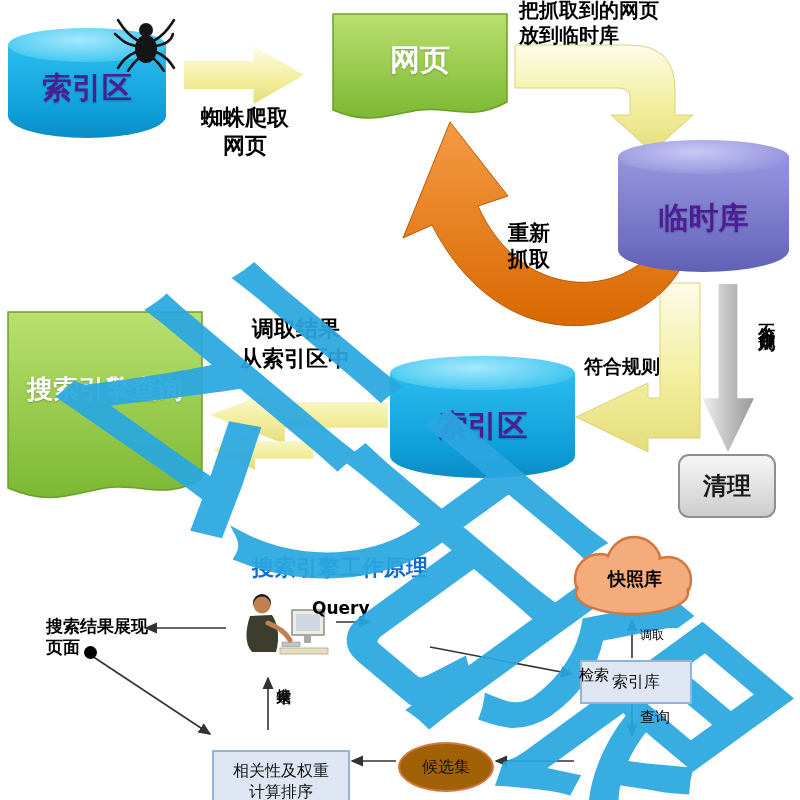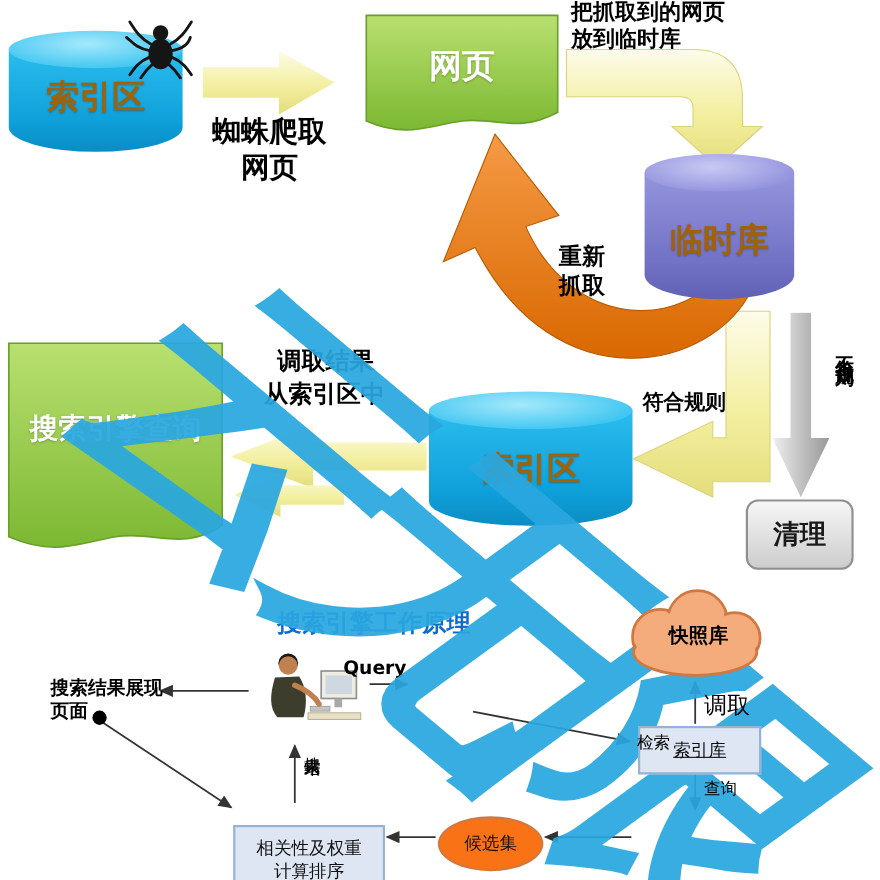--- a/index.html
+++ b/index.html
@@ -6,42 +6,42 @@
   .stage{position:relative;width:800px;height:800px;background:#ffffff;overflow:hidden;
          font-family:"DejaVu Sans","Liberation Sans",sans-serif;}
   .abs{position:absolute;}
   svg{display:block;}
 
   
   .cyl{position:absolute;}
   .cyl .ctop{position:absolute;left:0;right:0;top:0;height:34px;border-radius:50%;}
   .cyl .cbody{position:absolute;left:0;right:0;top:17px;bottom:0;
               border-radius:0 0 50% 50% / 0 0 22px 22px;}
-  .cyl .clabel{position:absolute;left:0;right:0;text-align:center;color:#a16207;
+  .cyl .clabel{position:absolute;left:0;right:0;text-align:center;color:#4c1d95;
                font-weight:bold;text-shadow:0 1px 2px rgba(0,0,0,.25);}
   .cyl.cyan .ctop{background:radial-gradient(ellipse at 45% 35%,#a5e9fb,#3fc5f1 75%);}
   .cyl.cyan .cbody{background:linear-gradient(180deg,#2abdee 0%,#0fa0da 70%,#0b8cc4 100%);}
   .cyl.purple .ctop{background:radial-gradient(ellipse at 45% 35%,#c9c9f4,#9393de 75%);}
   .cyl.purple .cbody{background:linear-gradient(180deg,#9595dd 0%,#7272c6 70%,#6161b4 100%);}
 
   
   .yellow-grad{background:linear-gradient(180deg,#fdfce9 0%,#f3efa0 55%,#e4dd7b 100%);}
   .barrow-r{clip-path:polygon(0 26%,58% 26%,58% 0,100% 50%,58% 100%,58% 74%,0 74%);}
   .barrow-l{clip-path:polygon(100% 28%,42% 28%,42% 0,0 50%,42% 100%,42% 72%,100% 72%);}
   .barrow-d{clip-path:polygon(32% 0,68% 0,68% 68%,100% 68%,50% 100%,0 68%,32% 68%);
             background:linear-gradient(90deg,#f1f1f1 0%,#c6c6c6 45%,#989898 100%);}
 
   
   .clean-box{position:absolute;background:linear-gradient(180deg,#f6f6f6,#cdcdcd);
              border:2px solid #8f8f8f;border-radius:10px;display:flex;align-items:center;
              justify-content:center;font-weight:bold;font-size:24px;color:#1a1a1a;}
   .bbox{position:absolute;background:#dde6f2;border:2px solid #95b3d7;display:flex;
         flex-direction:column;align-items:center;justify-content:center;font-size:16px;
         color:#111;line-height:1.3;z-index:45;text-align:center;}
-  .candidate{position:absolute;background:#f97316;border:2px solid #d07840;border-radius:50%;
+  .candidate{position:absolute;background:#a16207;border:2px solid #d07840;border-radius:50%;
              display:flex;align-items:center;justify-content:center;font-size:16px;color:#111;z-index:45;}
 
   
   .lbl{position:absolute;font-weight:bold;color:#000;line-height:1.25;}
   .doc-label{position:absolute;left:0;right:0;text-align:center;color:#fff;font-weight:bold;
              text-shadow:0 1px 2px rgba(0,0,0,.25);}
   .vtext{writing-mode:vertical-rl;letter-spacing:3px;}
 
   
   .watermark{position:absolute;left:205px;top:185px;z-index:40;font-size:275px;font-weight:bold;
@@ -95,21 +95,21 @@
         <path d="M27,50 C20,56 18,60 16,63"></path>
       <path d="M43,32 C54,26 58,18 62,12"></path>
         <path d="M44,38 C56,36 60,30 61,26"></path>
       <path d="M44,44 C54,48 58,54 62,60"></path>
         <path d="M41,50 C48,56 50,60 52,63"></path>
     </g>
     <circle cx="34" cy="22" r="7" fill="#151515"></circle>
     <ellipse cx="34" cy="41" rx="11" ry="14" fill="#151515"></ellipse>
   </svg>
 
-  <div class="lbl z3" style="left:188px;top:104px;width:114px;font-size:26px;text-align:center;">
+  <div class="lbl z3" style="left:188px;top:104px;width:114px;font-size:22px;text-align:center;">
     <div>蜘蛛爬取</div>
     <div>网页</div>
   </div>
 
   <div class="abs z2" style="left:330px;top:12px;width:180px;height:118px;">
     <svg width="180" height="118" viewBox="0 0 180 118">
       <defs>
           <linearGradient id="gg1" x1="0" y1="0" x2="0" y2="1">
         <stop offset="0" stop-color="#b9e070"></stop>
             <stop offset="1" stop-color="#7cb832"></stop>
@@ -118,21 +118,21 @@
       <path d="M3,2 H177 V90 C140,110 120,94 90,98 C60,102 40,114 3,98 Z" fill="url(#gg1)" stroke="#69a02a" stroke-width="1.5"></path>
     </svg>
     <div class="doc-label" style="top:28px;font-size:30px;">网页</div>
   </div>
 
   <div class="lbl z3" style="left:519px;top:-2px;width:200px;font-size:20px;">
     <div>把抓取到的网页</div>
     <div>放到临时库</div>
   </div>
 
-  <div class="cyl purple z2" style="left:586px;top:140px;width:136px;height:132px;font-family:Liberation Serif, serif;">
+  <div class="cyl purple z2" style="left:618px;top:140px;width:171px;height:132px;font-family:Liberation Serif, serif;">
     <div class="cbody"></div>
     <div class="ctop"></div>
     <div class="clabel" style="top:58px;font-size:30px;">临时库</div>
   </div>
 
   <div class="lbl z3" style="left:503px;top:220px;width:52px;font-size:21px;text-align:center;">
     <div>重新</div>
     <div>抓取</div>
   </div>
 
@@ -193,34 +193,34 @@
     </g>
     <g fill="#f4ac7c">
       <circle cx="40" cy="44" r="23"></circle>
         <circle cx="74" cy="29" r="25"></circle>
       <circle cx="108" cy="45" r="21"></circle>
         <ellipse cx="72" cy="58" rx="54" ry="19"></ellipse>
     </g>
   </svg>
   <div class="lbl z46" style="left:592px;top:568px;width:86px;font-size:18px;text-align:center;">快照库</div>
 
-  <div class="bbox" style="left:580px;top:660px;width:108px;height:40px;text-decoration:underline;">
+  <div class="bbox" style="left:580px;top:660px;width:108px;height:40px;">
     <span>索引库</span>
   </div>
 
   <div class="candidate" style="left:398px;top:742px;width:92px;height:46px;">
     <span>候选集</span>
   </div>
 
   <div class="bbox" style="left:212px;top:750px;width:134px;height:60px;">
     <span>相关性及权重</span>
     <span>计算排序</span>
   </div>
 
-  <div class="lbl z45" style="left:640px;top:628px;font-size:21px;font-weight:normal;">调取</div>
+  <div class="lbl z45" style="left:640px;top:628px;font-size:12px;font-weight:normal;">调取</div>
   <div class="lbl z45" style="left:640px;top:708px;font-size:15px;font-weight:normal;">查询</div>
   <div class="lbl z45" style="left:536px;top:666px;font-size:15px;font-weight:normal;margin-left:43px;">检索</div>
   <div class="lbl z5 vtext" style="left:274px;top:676px;font-size:15px;font-weight:normal;letter-spacing:1px;height:70px;">搜索结果</div>
 
   <div class="lbl z5" style="left:46px;top:616px;font-size:17px;">
     <div>搜索结果展现</div>
     <div>页面</div>
   </div>
   <div class="abs z5" style="left:84px;top:646px;width:13px;height:13px;border-radius:50%;background:#000;"></div>
 

